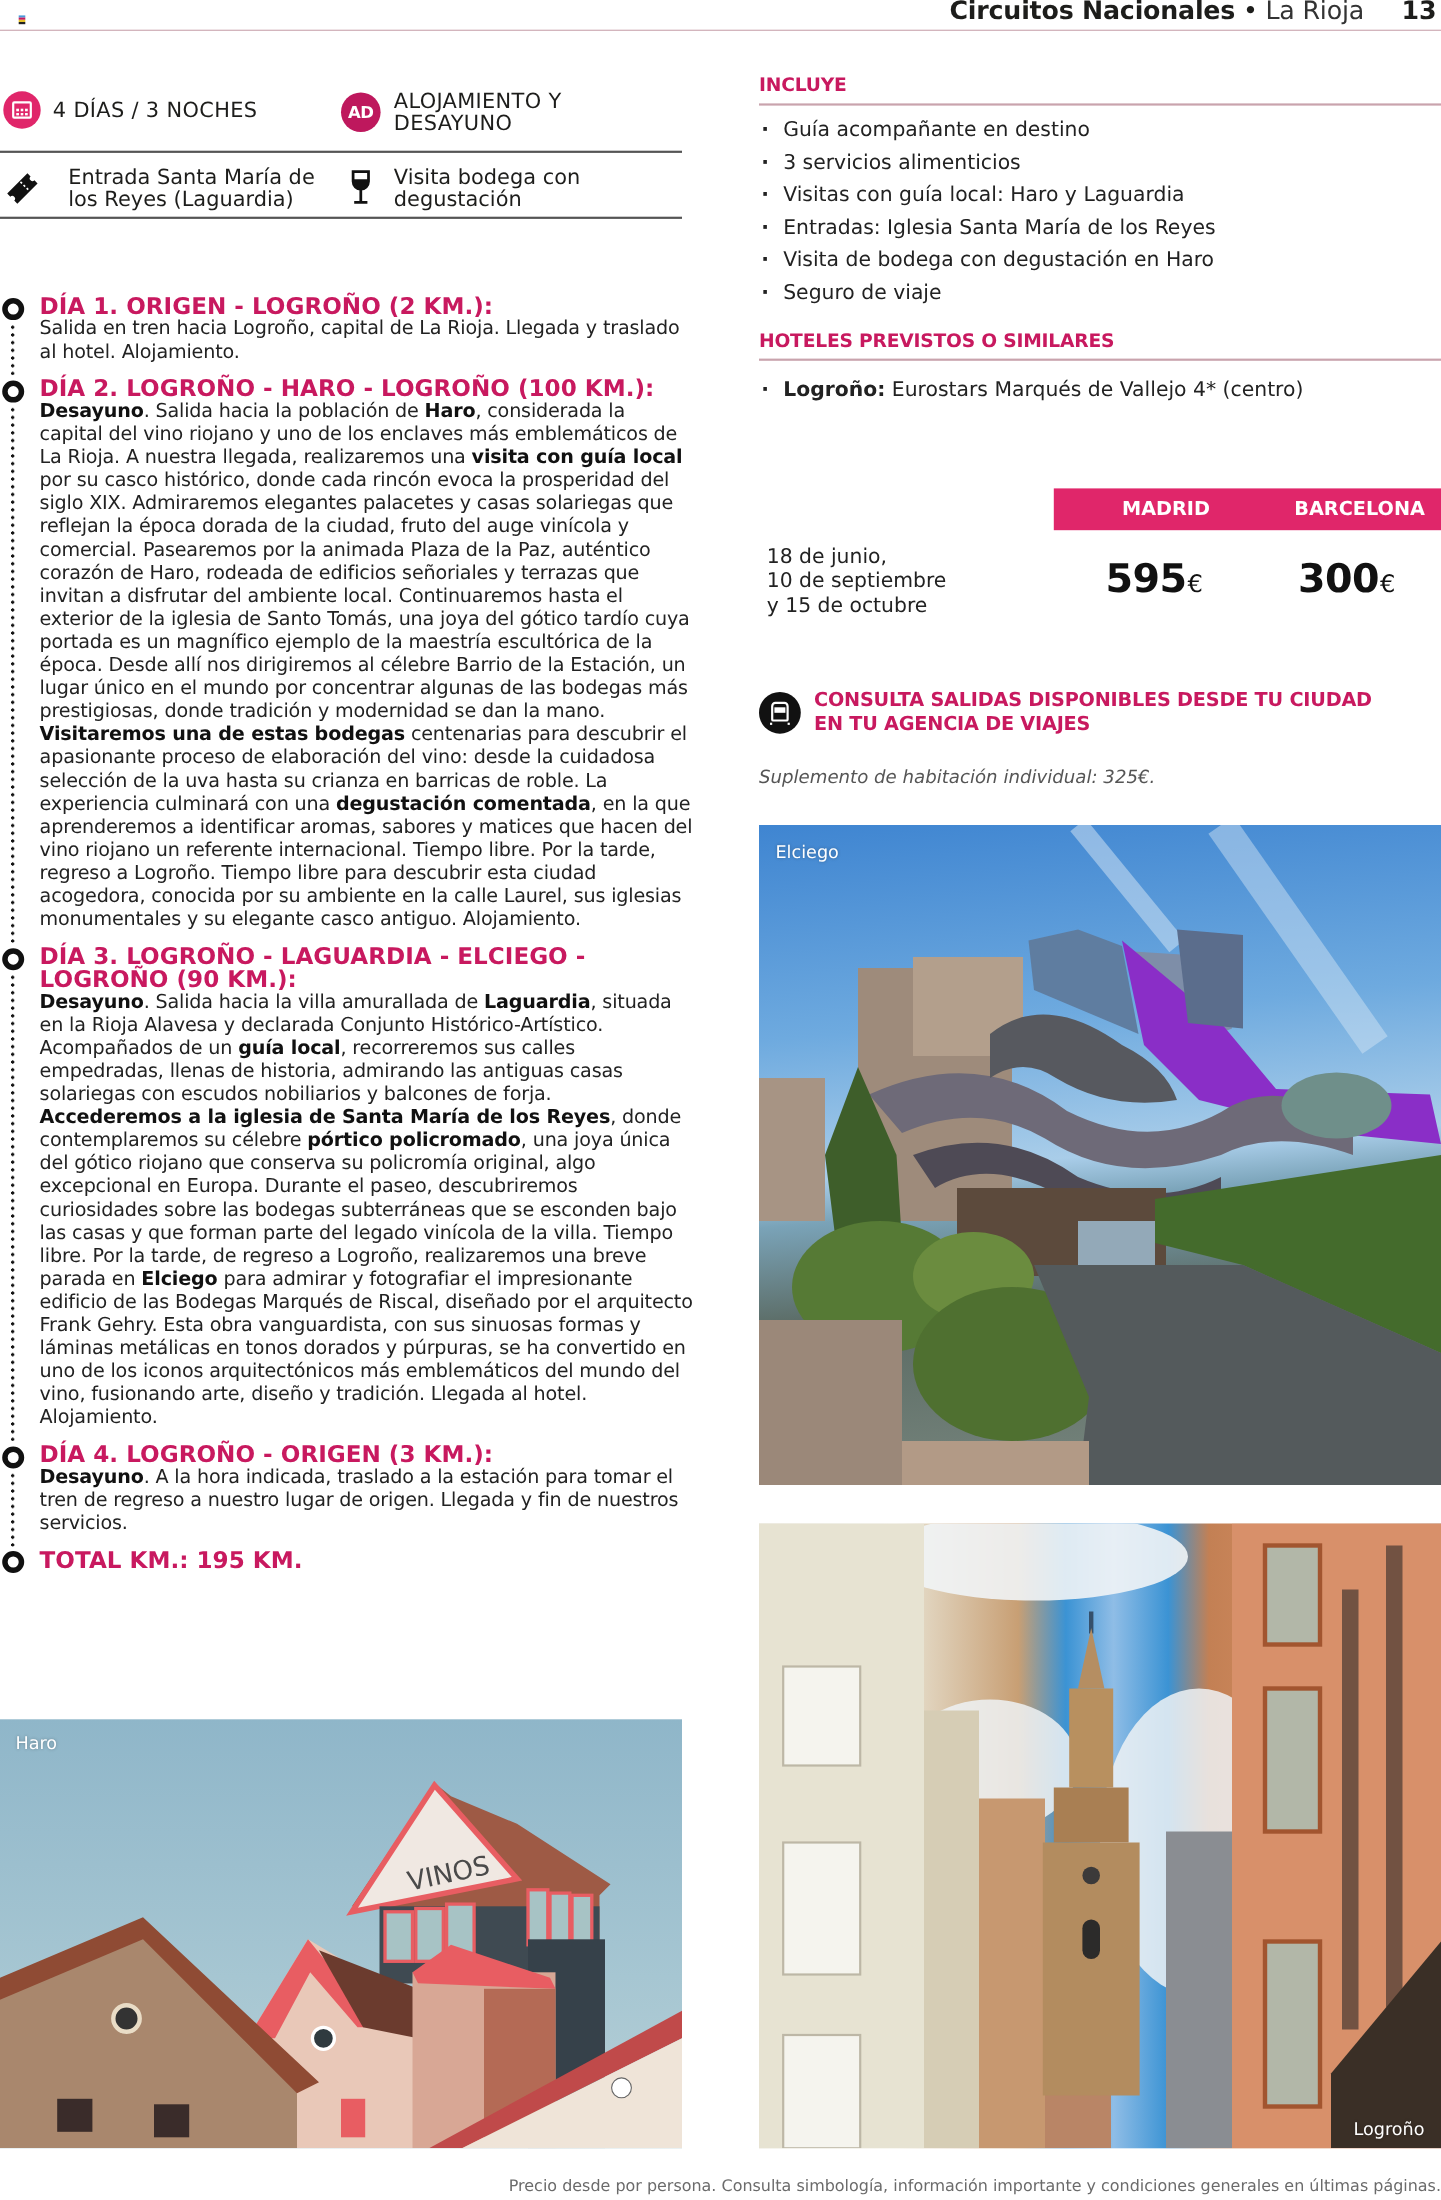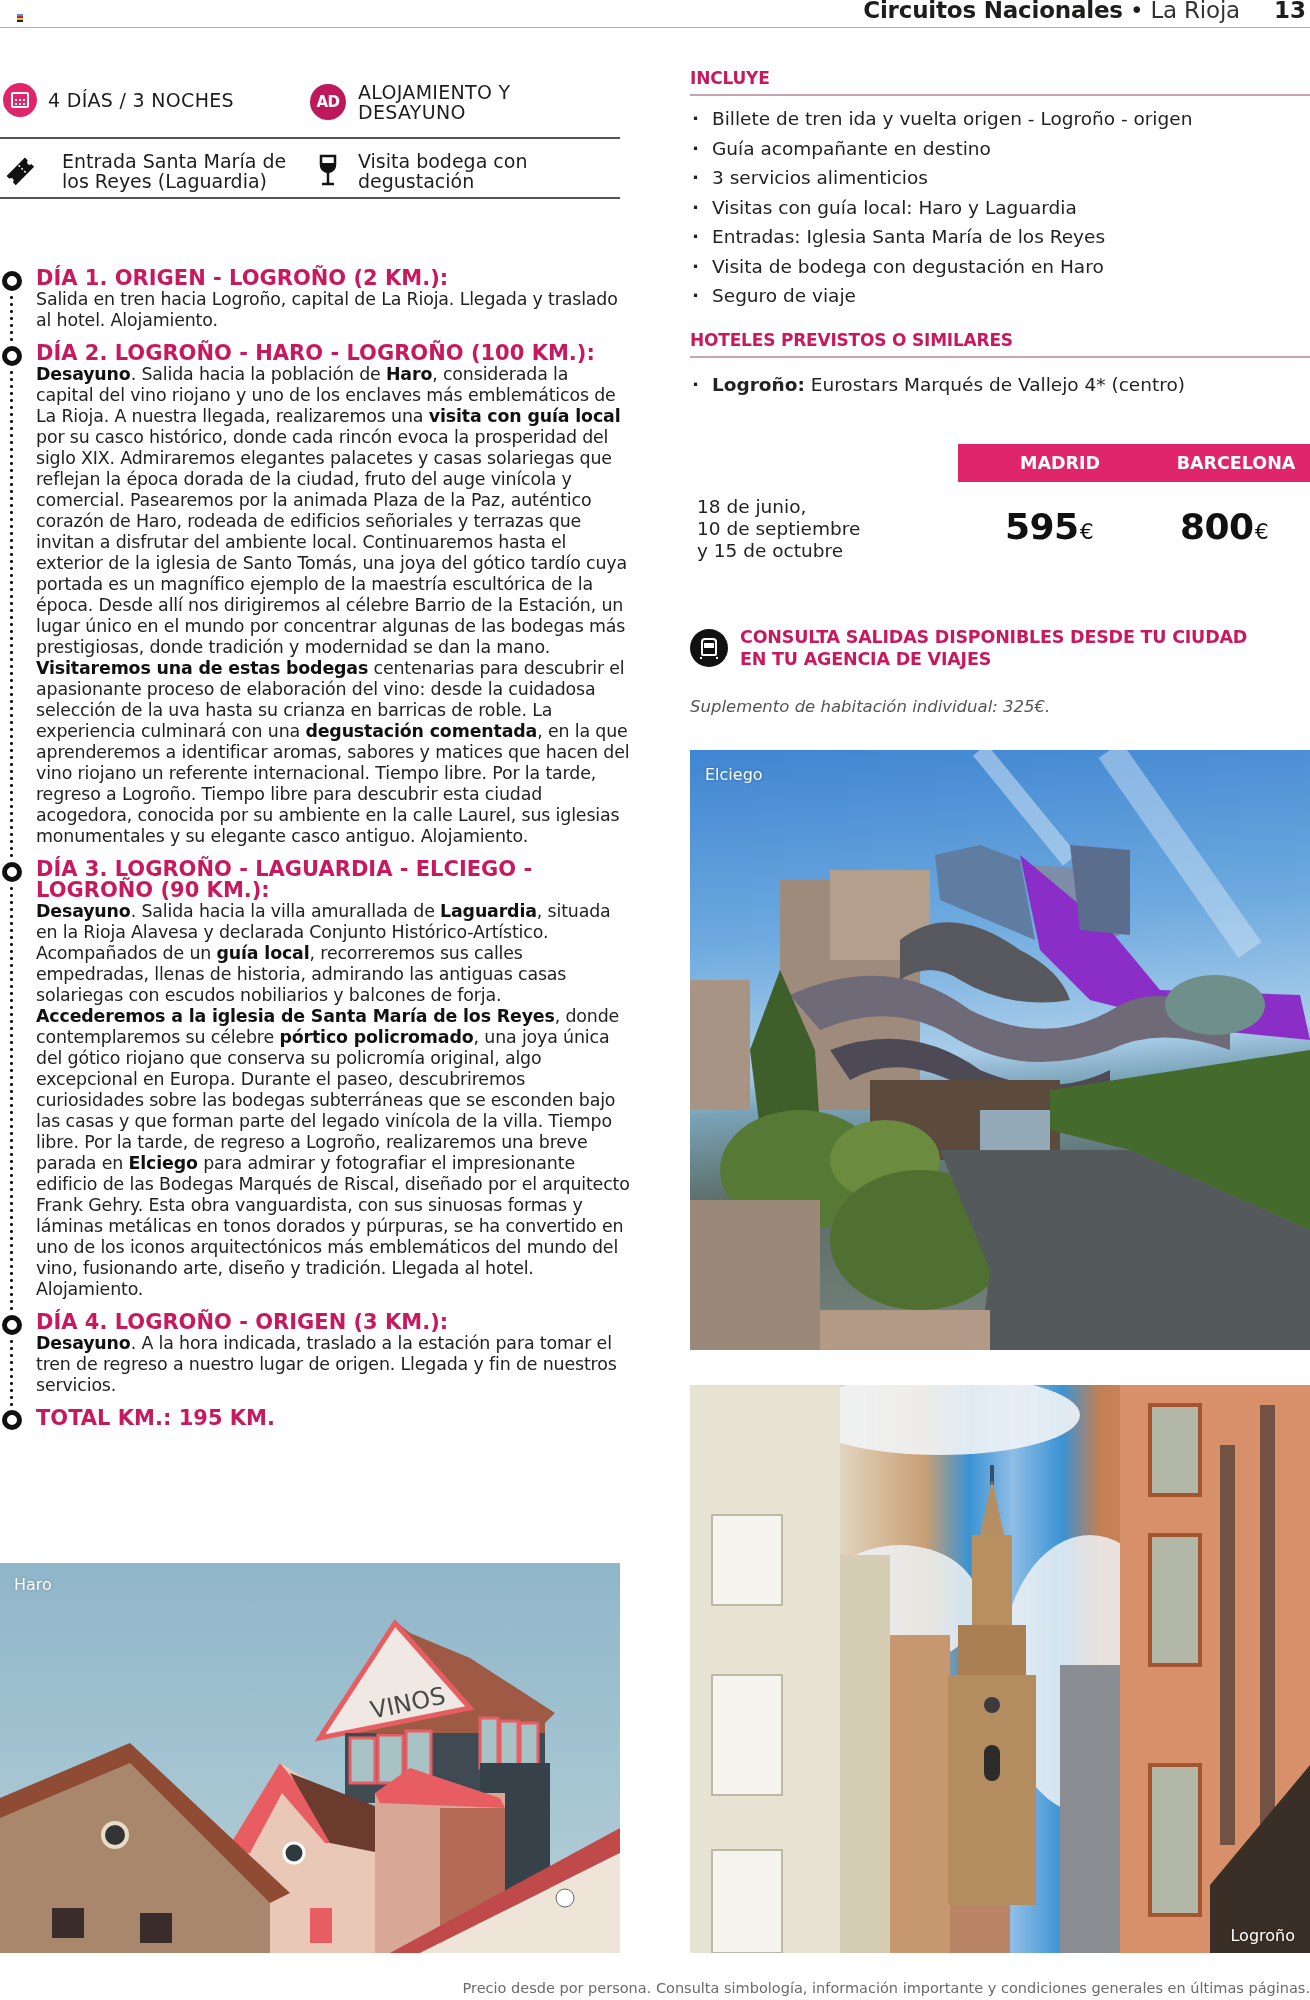--- a/index.html
+++ b/index.html
@@ -211,21 +211,20 @@
     <polygon points="390,390 620,265 620,290 420,390" fill="#c04a4a"></polygon>
     <polygon points="420,390 620,290 620,390" fill="#efe4d8"></polygon>
     <circle cx="565" cy="335" r="9" fill="#fff" stroke="#666" stroke-width="1"></circle>
   </svg>
   <div class="photo-caption" style="left:14px; top:12px;">Haro</div>
 </div>
 
 <div class="right">
   <div class="section-title">INCLUYE</div>
   <ul class="bullets">
-    <li>Billete de tren ida y vuelta origen - Logroño - origen</li>
     <li>Guía acompañante en destino</li>
     <li>3 servicios alimenticios</li>
     <li>Visitas con guía local: Haro y Laguardia</li>
     <li>Entradas: Iglesia Santa María de los Reyes</li>
     <li>Visita de bodega con degustación en Haro</li>
     <li>Seguro de viaje</li>
   </ul>
   <div class="section-title hotels-title">HOTELES PREVISTOS O SIMILARES</div>
   <ul class="bullets" style="margin-top:12px;">
     <li><b>Logroño:</b><span> Eurostars Marqués de Vallejo 4* (centro)</span></li>
@@ -236,21 +235,21 @@
   <div class="price-head">
     <div>MADRID</div>
     <div>BARCELONA</div>
   </div>
   <div class="price-dates">
     <div>18 de junio,</div>
     <div>10 de septiembre</div>
     <div>y 15 de octubre</div>
   </div>
   <div class="price-val" style="left:315px;"><span>595</span><span class="cur">€</span></div>
-  <div class="price-val" style="left:490px;"><span>800</span><span class="cur">€</span></div>
+  <div class="price-val" style="left:490px;"><span>300</span><span class="cur">€</span></div>
 </div>
 
 <div class="consulta">
   <div class="train-icon">
     <div class="car"></div>
       <div class="win"></div>
       <div class="rails"></div>
   </div>
   <div class="consulta-text">
     <div>CONSULTA SALIDAS DISPONIBLES DESDE TU CIUDAD</div>

